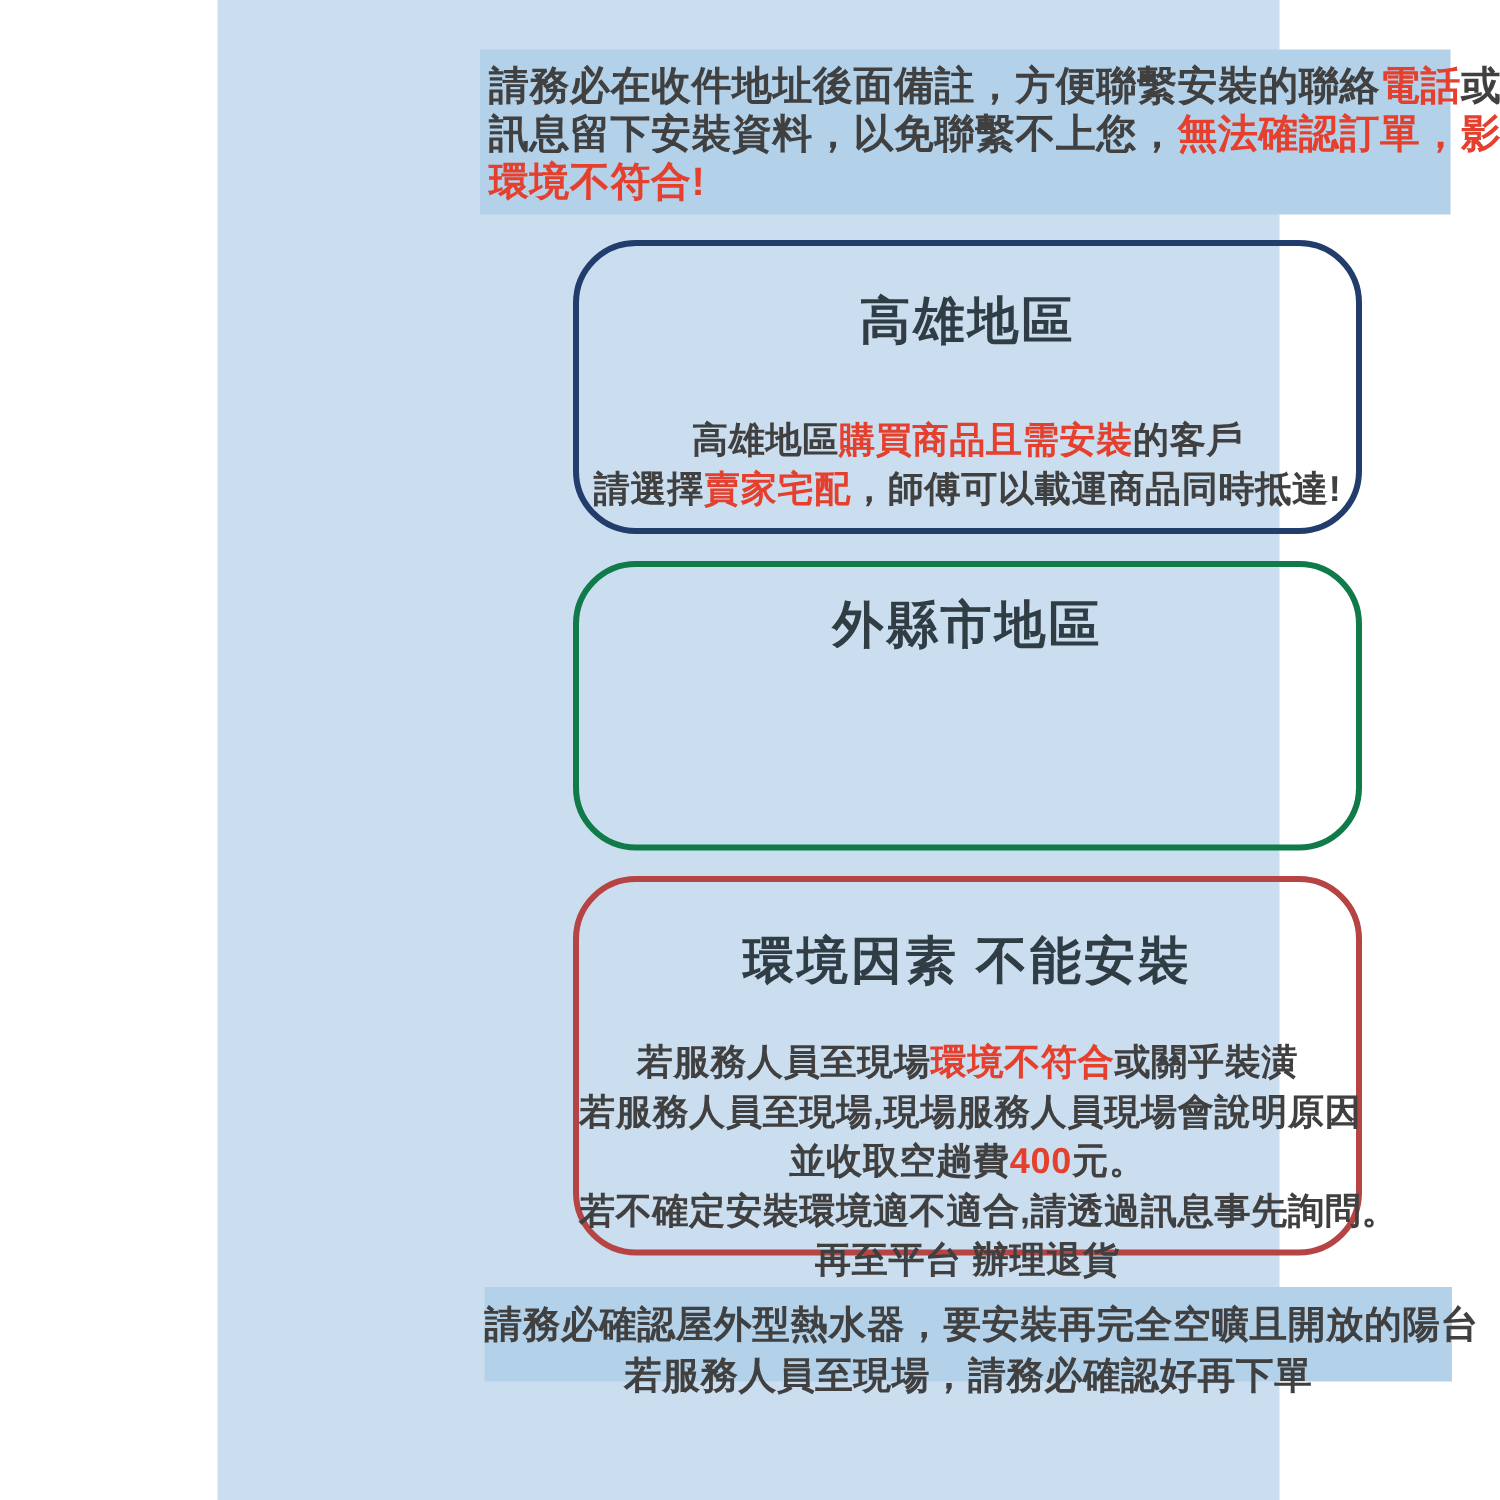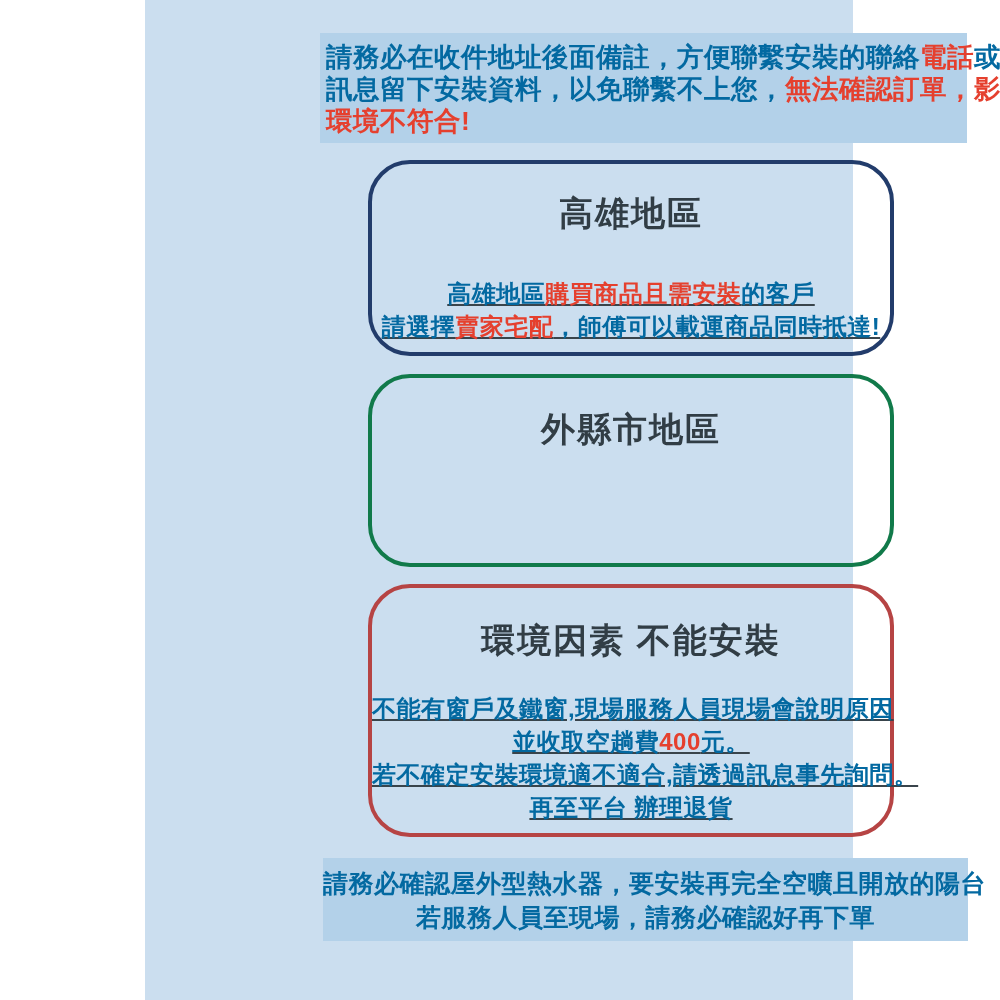--- a/index.html
+++ b/index.html
@@ -37,59 +37,58 @@
     font-size: 26.5px;
     line-height: 32px;
     padding: 8px 2px 0 6px;
     text-align: left;
     letter-spacing: 0.5px;
   }
   .bottom-note {
     left: 178px;
     top: 858px;
     width: 645px;
-    height: 83px;
+    height: 63px;
     font-size: 25px;
     line-height: 34px;
     padding-top: 8px;
     text-align: center;
     letter-spacing: 0.5px;
   }
   .region-box {
     position: absolute;
-    left: 223px;
+    left: 237px;
     width: 526px;
     border: 4px solid #000;
     border-radius: 42px;
     box-sizing: border-box;
     text-align: center;
     background: transparent;
   }
   .box-kaohsiung { top: 160px; height: 196px; }
   .box-other     { top: 374px; height: 193px; }
   .box-env       { top: 584px; height: 253px; }
   .box-title {
     font-size: 34px;
     color: #313d45;
     letter-spacing: 2px;
   }
   .box-kaohsiung .box-title { padding-top: 27px; }
-  .box-other     .box-title { padding-top: 29px; }
+  .box-other     .box-title { padding-top: 16px; }
   .box-env       .box-title { padding-top: 30px; }
   .box-body {
     font-size: 24px;
     line-height: 33px;
     color: #39444b;
     letter-spacing: 0.5px;
-    text-decoration: underline;
   }
   .box-kaohsiung .box-body { margin-top: 40px; }
   .box-other     .box-body { margin-top: 42px; }
   .box-env       .box-body { margin-top: 28px; }
-  .seg-dark { color: #0369a1; }
+  .seg-dark { color: #404040; }
   .seg-red  { color: #e5402e; }
   .line { white-space: nowrap; }
 </style>
 </head>
 <body>
 
 <div class="panel">
 
   <div class="note-block top-note">
       <div class="line"><span class="seg-dark">請務必在收件地址後面備註，方便聯繫安裝的聯絡</span><span class="seg-red">電話</span><span class="seg-dark">或是在</span></div>
@@ -105,21 +104,22 @@
       </div>
   </div>
 
   <div class="region-box box-other" style="border-color: rgb(17, 122, 74);">
     <div class="box-title">外縣市地區</div>
   </div>
 
   <div class="region-box box-env" style="border-color: rgb(182, 68, 68);">
     <div class="box-title">環境因素 不能安裝</div>
     <div class="box-body">
-        <div class="line"><span class="seg-dark">不能有窗戶及鐵窗,現場服務人員現場會說明原因</span></div>
+        <div class="line"><span class="seg-dark">若服務人員至現場</span><span class="seg-red">環境不符合</span><span class="seg-dark">或關乎裝潢</span></div>
+        <div class="line"><span class="seg-dark">若服務人員至現場,現場服務人員現場會說明原因</span></div>
         <div class="line"><span class="seg-dark">並收取空趟費</span><span class="seg-red">400</span><span class="seg-dark">元。</span></div>
         <div class="line"><span class="seg-dark">若不確定安裝環境適不適合,請透過訊息事先詢問。</span></div>
         <div class="line"><span class="seg-dark">再至平台 辦理退貨</span></div>
       </div>
   </div>
 
   <div class="note-block bottom-note">
       <div class="line"><span class="seg-dark">請務必確認屋外型熱水器，要安裝再完全空曠且開放的陽台</span></div>
       <div class="line"><span class="seg-dark">若服務人員至現場，請務必確認好再下單</span></div>
     </div>

